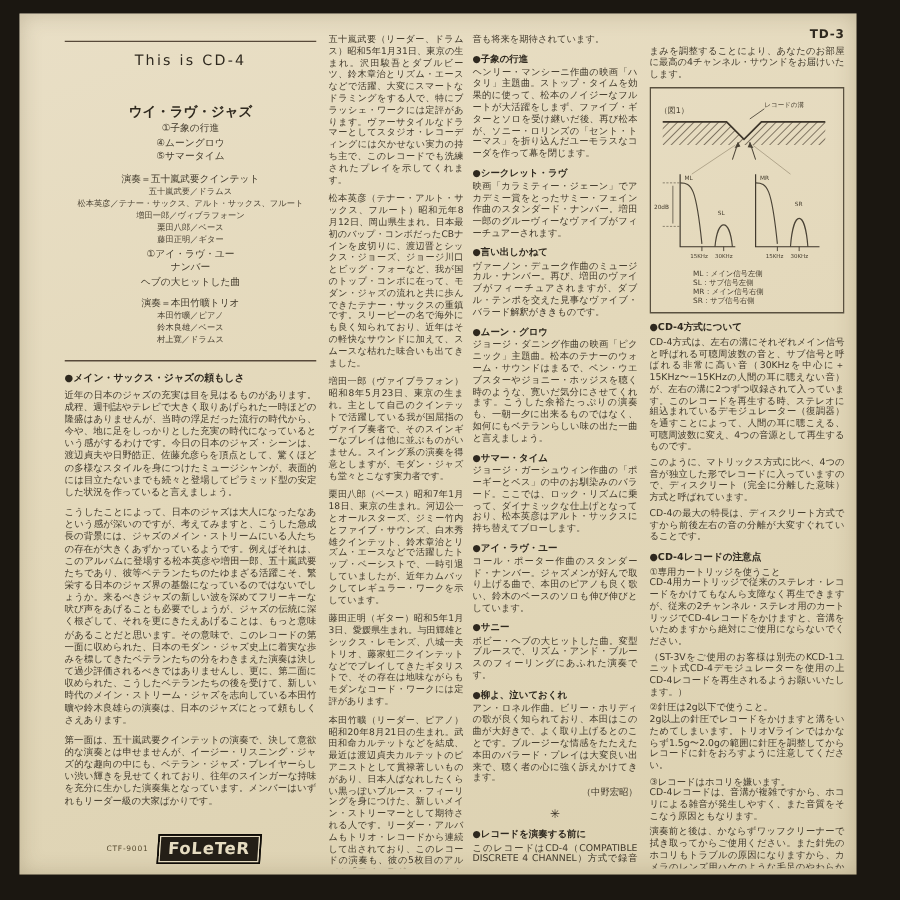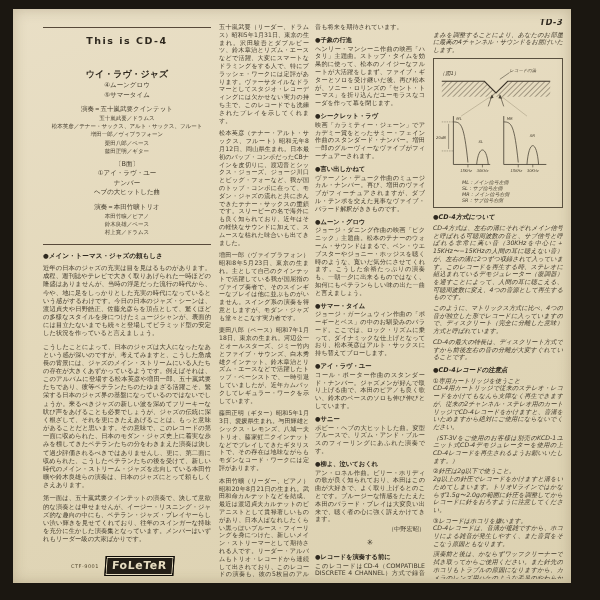--- a/index.html
+++ b/index.html
@@ -9,38 +9,38 @@
     background:linear-gradient(160deg,#e9dfc6 0%,#e3d8ba 45%,#dcd1b1 100%);
     box-shadow:inset 0 0 14px rgba(90,75,45,.25);}
   .col{position:absolute;color:#40392b;overflow:hidden;}
   .col1{left:30px;top:18px;width:168px;height:534px;}
   .col2{left:206px;top:14px;width:90px;height:556px;}
   .col3{left:302px;top:14px;width:110px;height:554px;}
   .col4{left:420px;top:10px;width:130px;height:560px;}
   
   .tracklist-box{border-top:1px solid #57493a;border-bottom:1px solid #57493a;
     padding:7px 2px 8px 2px;text-align:center;}
-  .title-en{font-weight:bold;font-size:9.5px;letter-spacing:1.5px;color:#2e281e;}
+  .title-en{font-weight:normal;font-size:9.5px;letter-spacing:1.5px;color:#2e281e;}
   .title-jp{font-weight:bold;font-size:9px;margin-top:22px;color:#2e281e;}
   .side-label{font-size:6.5px;margin-top:5px;}
   .tracks>div{font-size:6.5px;line-height:9.5px;}
   .artist-line{font-weight:normal;font-size:6.5px;margin-top:5px;line-height:9px;}
   .credits>div{font-size:5.5px;line-height:8.2px;color:#4a4233;}
   
   .essay-h{font-weight:bold;font-size:6.6px;margin:7px 0 3px 0;color:#2e281e;}
   .para,.paras>div{font-size:6.3px;line-height:8.15px;text-align:justify;
     text-justify:inter-ideograph;margin-bottom:5px;}
   .col2 .paras>div{font-size:6.1px;line-height:7.8px;}
   .col3{font-size:6.2px;line-height:7.8px;}
   .col3 .sec-h{font-weight:bold;font-size:6.3px;margin:5px 0 1px 0;color:#2e281e;}
   .col3 p{margin:0 0 2px 0;text-align:justify;}
   .leadin{margin:0 0 4px 0;}
   .signature{text-align:right;font-size:6.2px;margin:2px 0 6px 0;}
   .ornament{text-align:center;font-size:8px;color:#3a3326;margin:4px 0 6px 0;}
-  .col4{font-size:6.2px;line-height:7.7px;font-style:italic;}
+  .col4{font-size:6.2px;line-height:7.7px;}
   .page-label{font-weight:bold;font-size:8px;text-align:right;color:#2e281e;
     letter-spacing:.5px;margin-bottom:4px;}
   .col4 p{margin:0 0 3px 0;text-align:justify;}
   .col4 .sec-h{font-weight:bold;font-size:6.4px;margin:6px 0 2px 0;color:#2e281e;}
   .subhead{margin-bottom:0 !important;}
   
   .diagram{border:1px solid #59503f;margin:4px 0 6px 0;padding:3px 2px 3px 2px;
     position:relative;background:rgba(255,255,255,.04);}
   .legend{font-size:4.9px;line-height:6.2px;margin:1px 0 1px 26px;color:#453d2e;}
   svg text{fill:#453d2e;}
@@ -57,45 +57,45 @@
 <body>
 
 <div class="mat">
  <div class="paper">
 
   <div class="col col1">
     <div class="tracklist-box">
       <div class="title-en">This is CD-4</div>
       <div class="title-jp">ウイ・ラヴ・ジャズ</div>
       <div class="tracks">
+            <div>①子象の行進</div>
             <div>④ムーングロウ</div>
             <div>⑤サマータイム</div>
           </div>
       <div class="artist-line">演奏＝五十嵐武要クインテット</div>
       <div class="credits">
             <div>五十嵐武要／ドラムス</div>
             <div>松本英彦／テナー・サックス、アルト・サックス、フルート</div>
             <div>増田一郎／ヴィブラフォーン</div>
             <div>栗田八郎／ベース</div>
             <div>藤田正明／ギター</div>
           </div>
-      <div class="side-label">〔B面〕</div>
       <div class="tracks">
             <div>①アイ・ラヴ・ユー</div>
             <div>ナンバー</div>
             <div>ヘブの大ヒットした曲</div>
           </div>
       <div class="artist-line">演奏＝本田竹曠トリオ</div>
       <div class="credits">
             <div>本田竹曠／ピアノ</div>
             <div>鈴木良雄／ベース</div>
             <div>村上寛／ドラムス</div>
           </div>
     </div>
-    <div class="essay-h">●メイン・トーマス・ジャズの頼もしさ</div>
+    <div class="essay-h">●メイン・サックス・ジャズの頼もしさ</div>
     <div class="paras">
           <div>近年の日本のジャズの充実は目を見はるものがあります。成程、週刊誌やテレビで大きく取りあげられた一時ほどの隆盛はありませんが、当時の浮足だった流行の時代から、今や、地に足をしっかりとした充実の時代になっているという感がするわけです。今日の日本のジャズ・シーンは、渡辺貞夫や日野皓正、佐藤允彦らを頂点として、驚くほどの多様なスタイルを身につけたミュージシャンが、表面的には目立たないまでも続々と登場してピラミッド型の安定した状況を作っていると言えましょう。</div>
           <div>こうしたことによって、日本のジャズは大人になったなあという感が深いのですが、考えてみますと、こうした急成長の背景には、ジャズのメイン・ストリームにいる人たちの存在が大きくあずかっているようです。例えばそれは、このアルバムに登場する松本英彦や増田一郎、五十嵐武要たちであり、彼等ベテランたちのたゆまざる活躍こそ、繁栄する日本のジャズ界の基盤になっているのではないでしょうか。来るべきジャズの新しい波を深めてフリーキーな吠び声をあげることも必要でしょうが、ジャズの伝統に深く根ざして、それを更にきたえあげることは、もっと意味があることだと思います。その意味で、このレコードの第一面に収められた、日本のモダン・ジャズ史上に着実な歩みを標してきたベテランたちの分をわきまえた演奏は決して過少評価されるべきではありませんし、更に、第二面に収められた、こうしたベテランたちの後を受けて、新しい時代のメイン・ストリーム・ジャズを志向している本田竹曠や鈴木良雄らの演奏は、日本のジャズにとって頼もしくさえあります。</div>
           <div>第一面は、五十嵐武要クインテットの演奏で、決して意欲的な演奏とは申せませんが、イージー・リスニング・ジャズ的な趣向の中にも、ベテラン・ジャズ・プレイヤーらしい渋い輝きを見せてくれており、往年のスインガーな持味を充分に生かした演奏集となっています。メンバーはいずれもリーダー級の大家ばかりです。</div>
         </div>
   </div>
 
   <div class="col col2">
     <div class="paras">
           <div>五十嵐武要（リーダー、ドラムス）昭和5年1月31日、東京の生まれ。沢田駿吾とダブルビーツ、鈴木章治とリズム・エースなどで活躍、大変にスマートなドラミングをする人で、特にブラッシェ・ワークには定評があります。ヴァーサタイルなドラマーとしてスタジオ・レコーディングには欠かせない実力の持ち主で、このレコードでも洗練されたプレイを示してくれます。</div>

